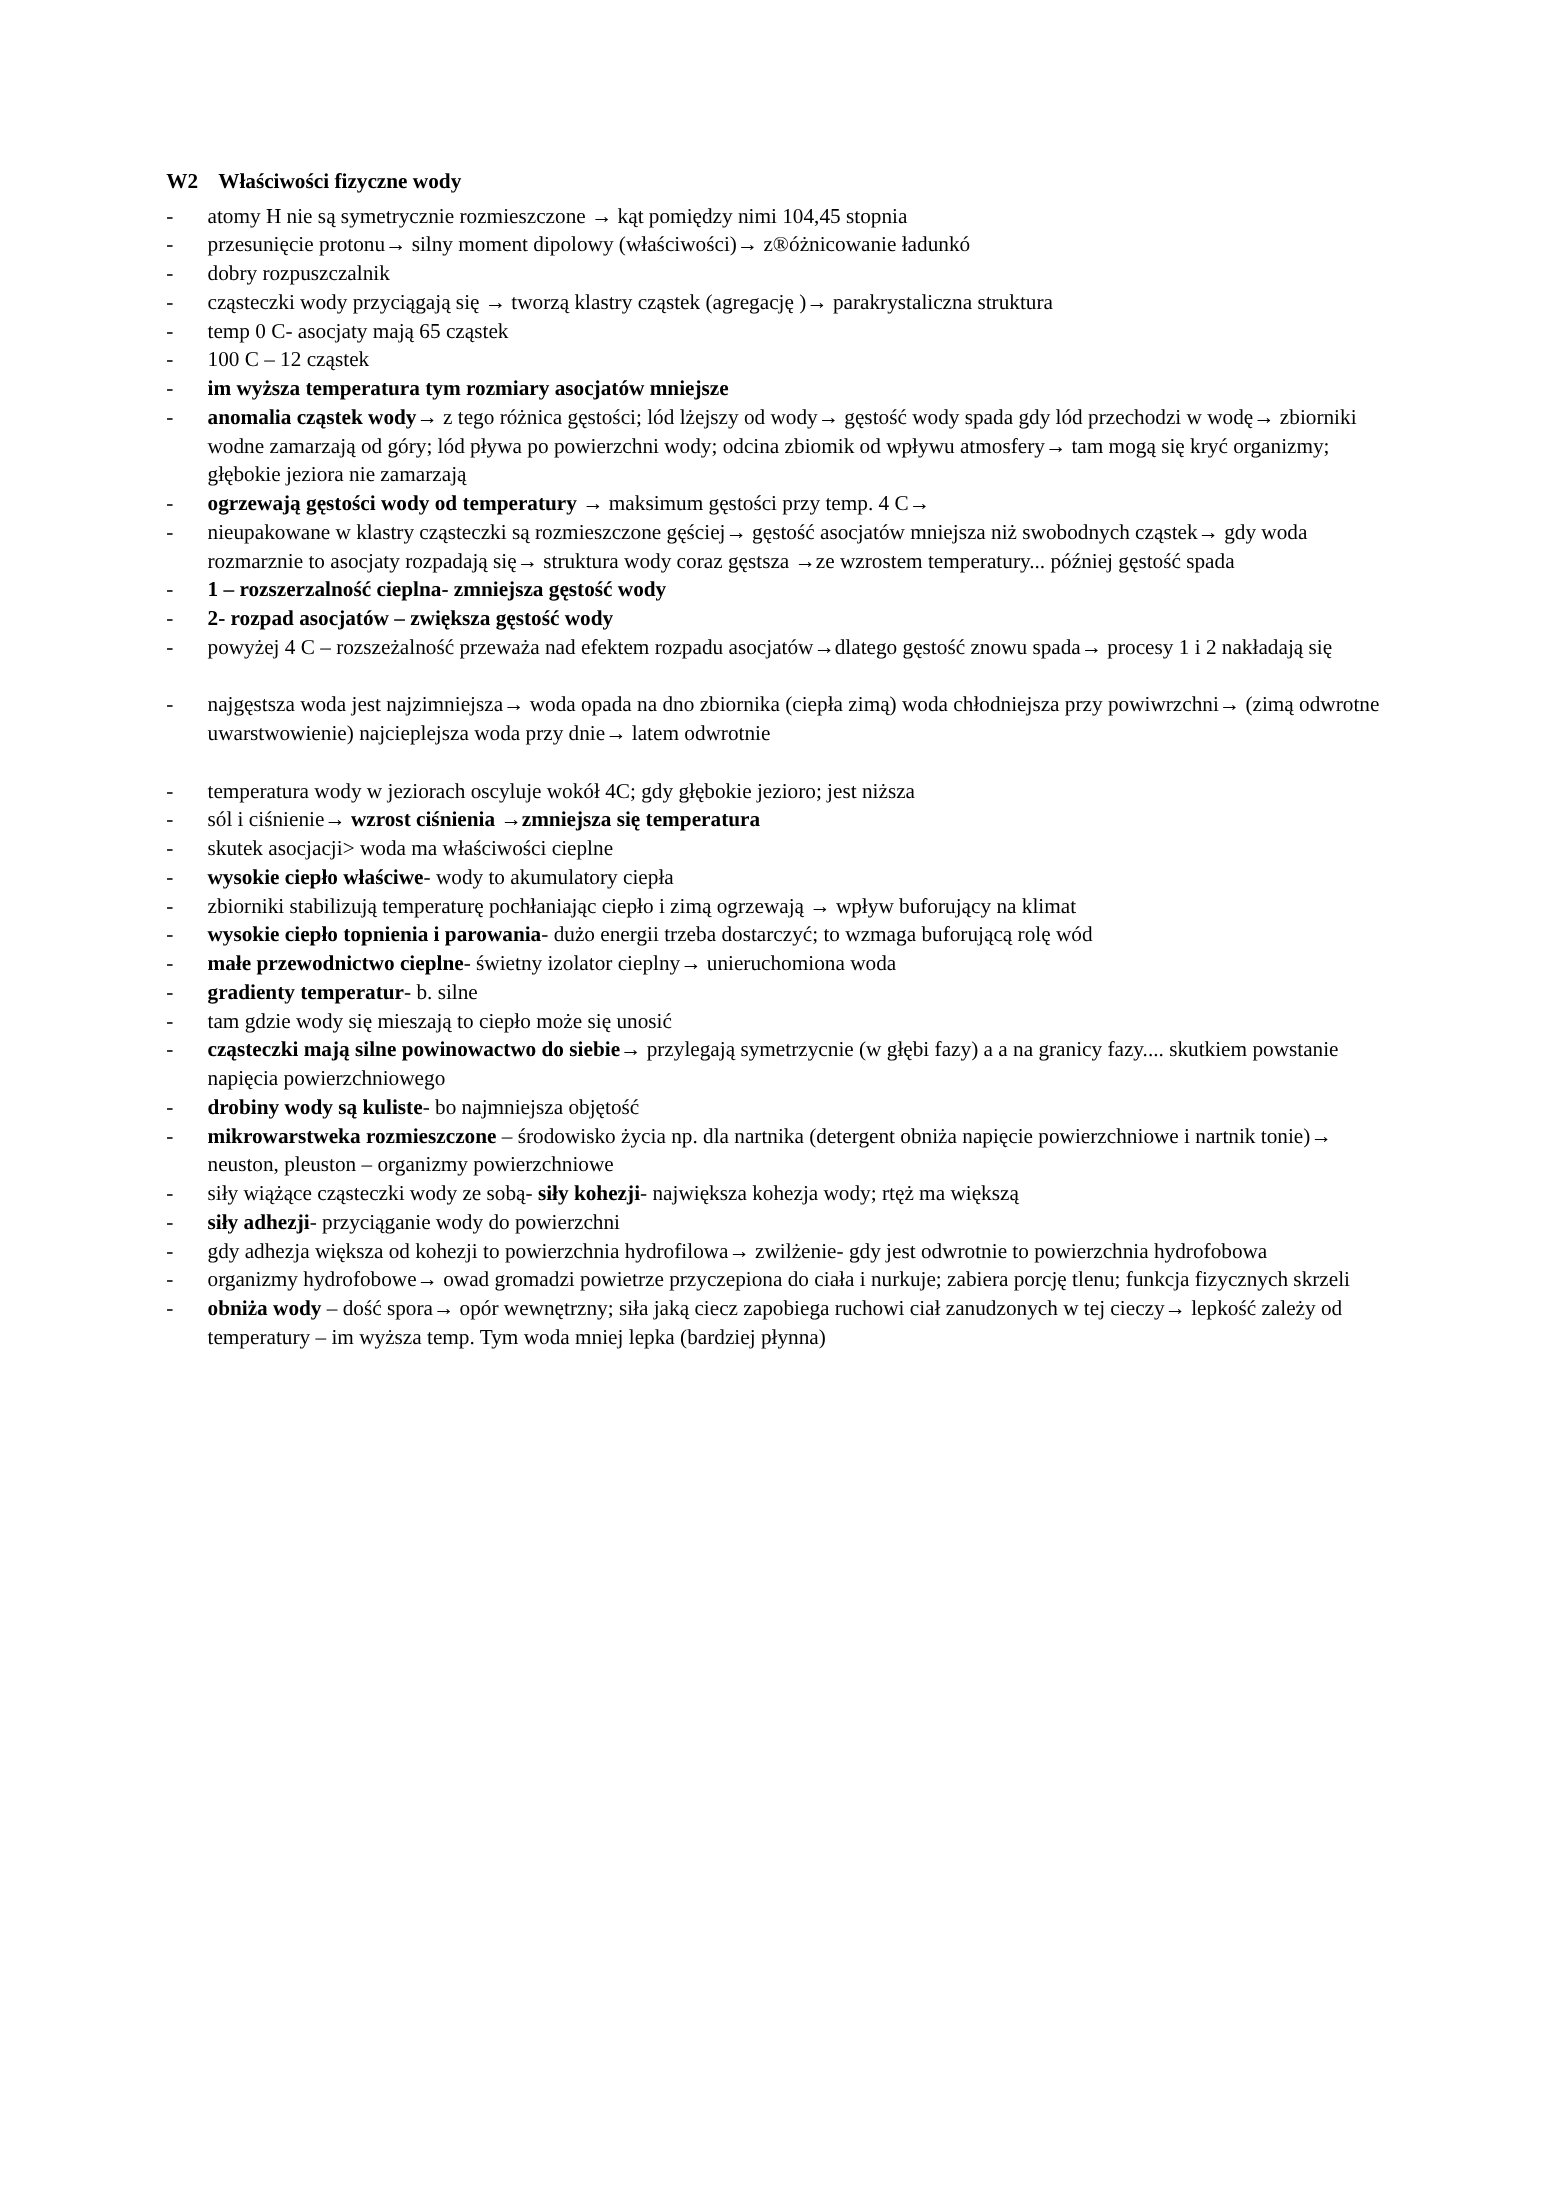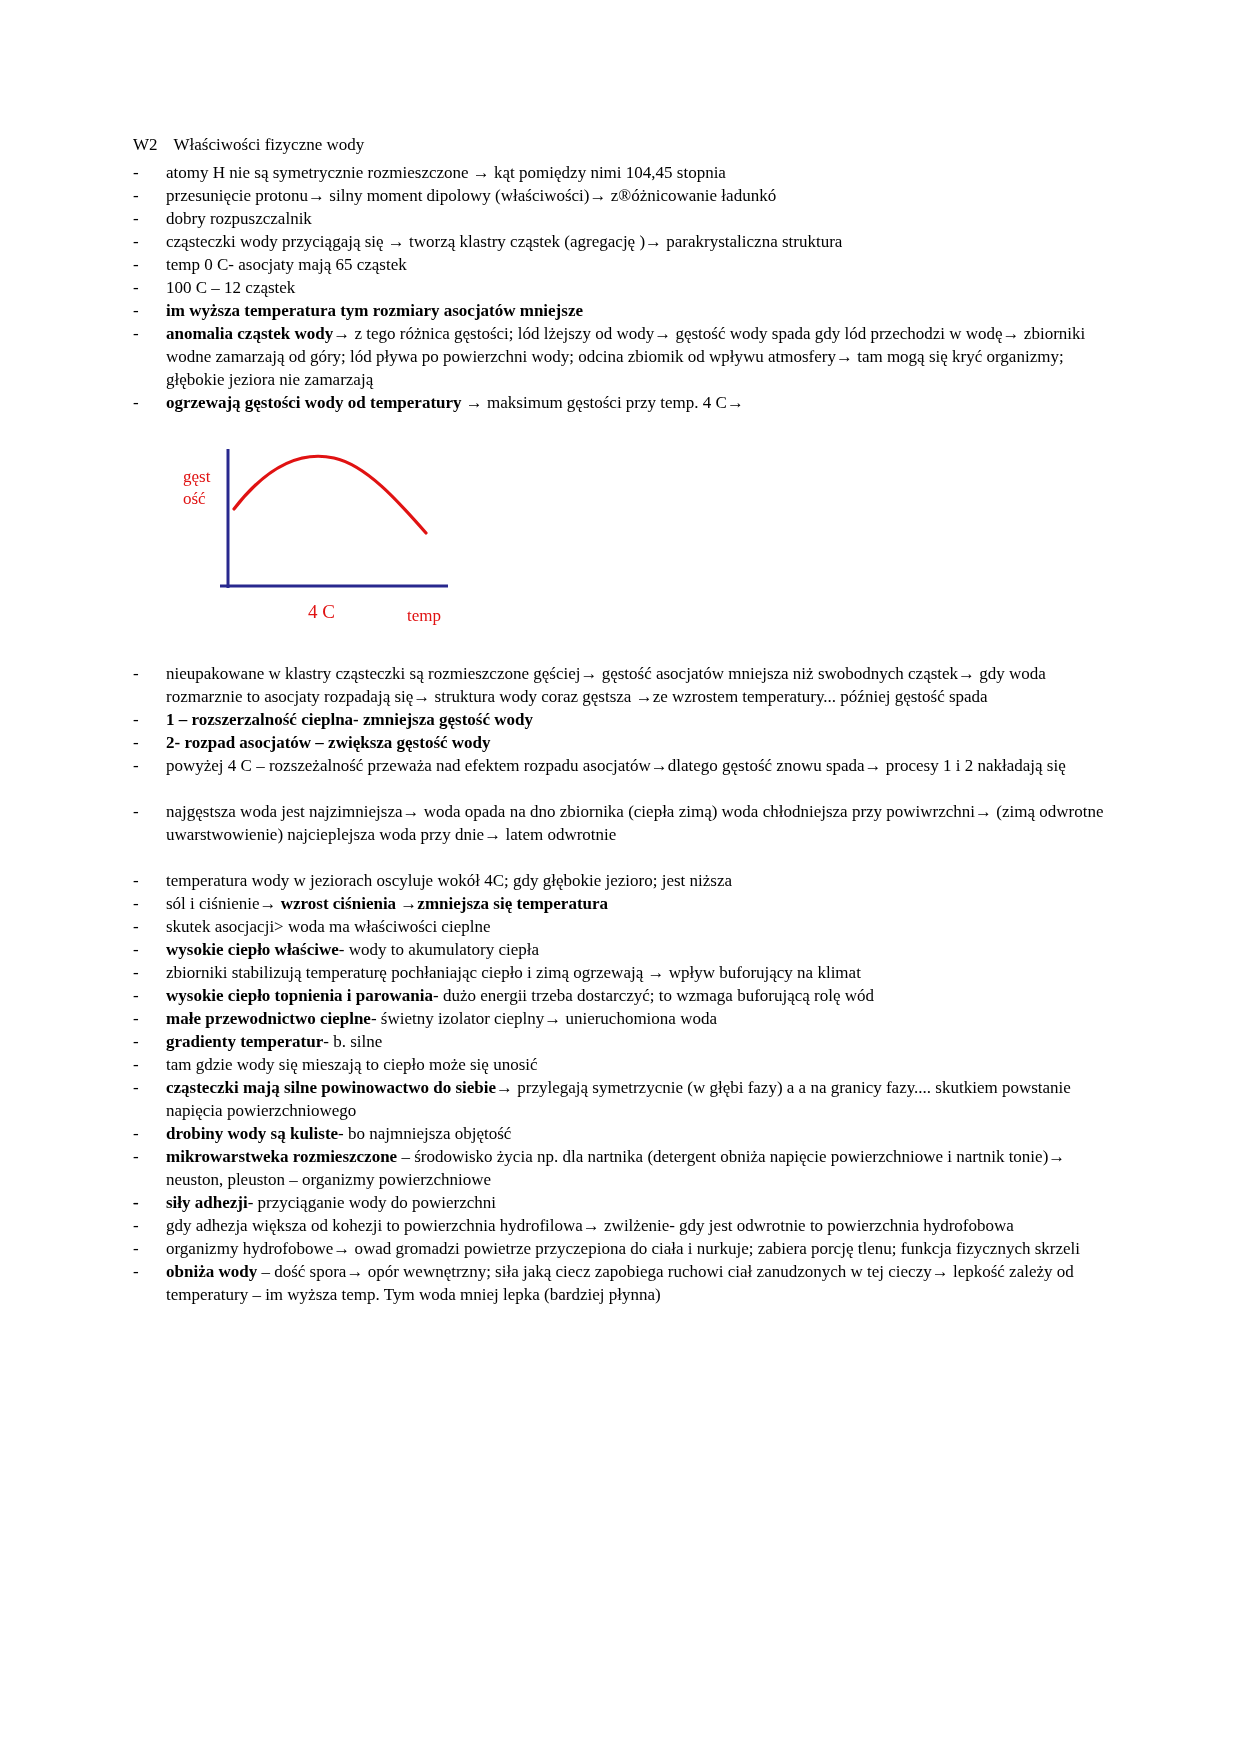--- a/index.html
+++ b/index.html
@@ -10,21 +10,21 @@
     background: #ffffff;
     color: #000000;
     font-family: "Liberation Serif", serif;
     font-size: 17px;
     -webkit-font-smoothing: antialiased;
   }
   .page {
     padding: 133px 133px 40px 133px;
   }
   .title {
-    font-weight: normal;
+    font-weight: bold;
     margin: 0 0 5px 0;
     line-height: 23px;
   }
   .title .t2 { margin-left: 16px; }
   .item {
     position: relative;
     padding-left: 33px;
     line-height: 23px;
   }
   .item .dash {
@@ -55,50 +55,39 @@
       <div class="item"><span class="dash">-</span><span><span>przesunięcie protonu→ silny moment dipolowy (właściwości)→ z®óżnicowanie ładunkó</span></span></div>
       <div class="item"><span class="dash">-</span><span><span>dobry rozpuszczalnik</span></span></div>
       <div class="item"><span class="dash">-</span><span><span>cząsteczki wody przyciągają się → tworzą klastry cząstek (agregację )→ parakrystaliczna struktura</span></span></div>
       <div class="item"><span class="dash">-</span><span><span>temp 0 C- asocjaty mają 65 cząstek</span></span></div>
       <div class="item"><span class="dash">-</span><span><span>100 C – 12 cząstek</span></span></div>
       <div class="item"><span class="dash">-</span><span><b>im wyższa temperatura tym rozmiary asocjatów mniejsze</b></span></div>
       <div class="item"><span class="dash">-</span><span><b>anomalia cząstek wody</b><span>→ z tego różnica gęstości; lód lżejszy od wody→ gęstość wody spada gdy lód przechodzi w wodę→ zbiorniki wodne zamarzają od góry; lód pływa po powierzchni wody; odcina zbiomik od wpływu atmosfery→ tam mogą się kryć organizmy; głębokie jeziora nie zamarzają</span></span></div>
       <div class="item"><span class="dash">-</span><span><b>ogrzewają gęstości wody od temperatury</b><span> → maksimum gęstości przy temp. 4 C→</span></span></div>
     </div>
 
-  <div class="chart-wrap">
-    <svg width="300" height="192" viewBox="0 0 300 192">
-      <text x="3" y="37" class="chart-label" fill="#e01212">gęst</text>
-      <text x="3" y="59" class="chart-label" fill="#e01212">ość</text>
-      <line x1="48" y1="4" x2="48" y2="143" stroke-width="3" stroke="#28288e"></line>
-      <line x1="40" y1="141" x2="268" y2="141" stroke-width="3" stroke="#28288e"></line>
-      <path d="M 54 64 C 88 20 122 6 154 13 C 186 20 218 56 246 88" fill="none" stroke-width="3.2" stroke-linecap="round" stroke="#e01212"></path>
-      <text x="128" y="173" class="chart-label big" fill="#e01212">4 C</text>
-      <text x="227" y="176" class="chart-label" fill="#e01212">temp</text>
-    </svg>
-  </div>
 
   <div>
       <div class="item"><span class="dash">-</span><span><span>nieupakowane w klastry cząsteczki są rozmieszczone gęściej→ gęstość asocjatów mniejsza niż swobodnych cząstek→ gdy woda rozmarznie to asocjaty rozpadają się→ struktura wody coraz gęstsza →ze wzrostem temperatury... później gęstość spada</span></span></div>
       <div class="item"><span class="dash">-</span><span><b>1 – rozszerzalność cieplna- zmniejsza gęstość wody</b></span></div>
       <div class="item"><span class="dash">-</span><span><b>2- rozpad asocjatów – zwiększa gęstość wody</b></span></div>
       <div class="item"><span class="dash">-</span><span><span>powyżej 4 C – rozszeżalność przeważa nad efektem rozpadu asocjatów→dlatego gęstość znowu spada→ procesy 1 i 2 nakładają się</span></span></div>
       <div class="item gap"><span class="dash">-</span><span><span>najgęstsza woda jest najzimniejsza→ woda opada na dno zbiornika (ciepła zimą) woda chłodniejsza przy powiwrzchni→ (zimą odwrotne uwarstwowienie) najcieplejsza woda przy dnie→ latem odwrotnie</span></span></div>
       <div class="item gap"><span class="dash">-</span><span><span>temperatura wody w jeziorach oscyluje wokół 4C; gdy głębokie jezioro; jest niższa</span></span></div>
       <div class="item"><span class="dash">-</span><span><span>sól i ciśnienie→ </span><b>wzrost ciśnienia →zmniejsza się temperatura</b></span></div>
       <div class="item"><span class="dash">-</span><span><span>skutek asocjacji&gt; woda ma właściwości cieplne</span></span></div>
       <div class="item"><span class="dash">-</span><span><b>wysokie ciepło właściwe</b><span>- wody to akumulatory ciepła</span></span></div>
       <div class="item"><span class="dash">-</span><span><span>zbiorniki stabilizują temperaturę pochłaniając ciepło i zimą ogrzewają → wpływ buforujący na klimat</span></span></div>
       <div class="item"><span class="dash">-</span><span><b>wysokie ciepło topnienia i parowania</b><span>- dużo energii trzeba dostarczyć; to wzmaga buforującą rolę wód</span></span></div>
       <div class="item"><span class="dash">-</span><span><b>małe przewodnictwo cieplne</b><span>- świetny izolator cieplny→ unieruchomiona woda</span></span></div>
       <div class="item"><span class="dash">-</span><span><b>gradienty temperatur</b><span>- b. silne</span></span></div>
       <div class="item"><span class="dash">-</span><span><span>tam gdzie wody się mieszają to ciepło może się unosić</span></span></div>
       <div class="item"><span class="dash">-</span><span><b>cząsteczki mają silne powinowactwo do siebie</b><span>→ przylegają symetrzycnie (w głębi fazy) a a na granicy fazy.... skutkiem powstanie napięcia powierzchniowego</span></span></div>
       <div class="item"><span class="dash">-</span><span><b>drobiny wody są kuliste</b><span>- bo najmniejsza objętość</span></span></div>
       <div class="item"><span class="dash">-</span><span><b>mikrowarstweka rozmieszczone</b><span> – środowisko życia np. dla nartnika (detergent obniża napięcie powierzchniowe i nartnik tonie)→ neuston, pleuston – organizmy powierzchniowe</span></span></div>
-      <div class="item"><span class="dash">-</span></div>
+      <div class="item"><span class="dash">-</span><span><span>siły wiążące cząsteczki wody ze sobą- </span><b>siły kohezji</b><span>- największa kohezja wody; rtęż ma większą</span></span></div>
       <div class="item"><span class="dash">-</span><span><b>siły adhezji</b><span>- przyciąganie wody do powierzchni</span></span></div>
       <div class="item"><span class="dash">-</span><span><span>gdy adhezja większa od kohezji to powierzchnia hydrofilowa→ zwilżenie- gdy jest odwrotnie to powierzchnia hydrofobowa</span></span></div>
       <div class="item"><span class="dash">-</span><span><span>organizmy hydrofobowe→ owad gromadzi powietrze przyczepiona do ciała i nurkuje; zabiera porcję tlenu; funkcja fizycznych skrzeli</span></span></div>
       <div class="item"><span class="dash">-</span><span><b>obniża wody</b><span> – dość spora→ opór wewnętrzny; siła jaką ciecz zapobiega ruchowi ciał zanudzonych w tej cieczy→ lepkość zależy od temperatury – im wyższa temp. Tym woda mniej lepka (bardziej płynna)</span></span></div>
     </div>
 
 </div>
 
 </body></html>

